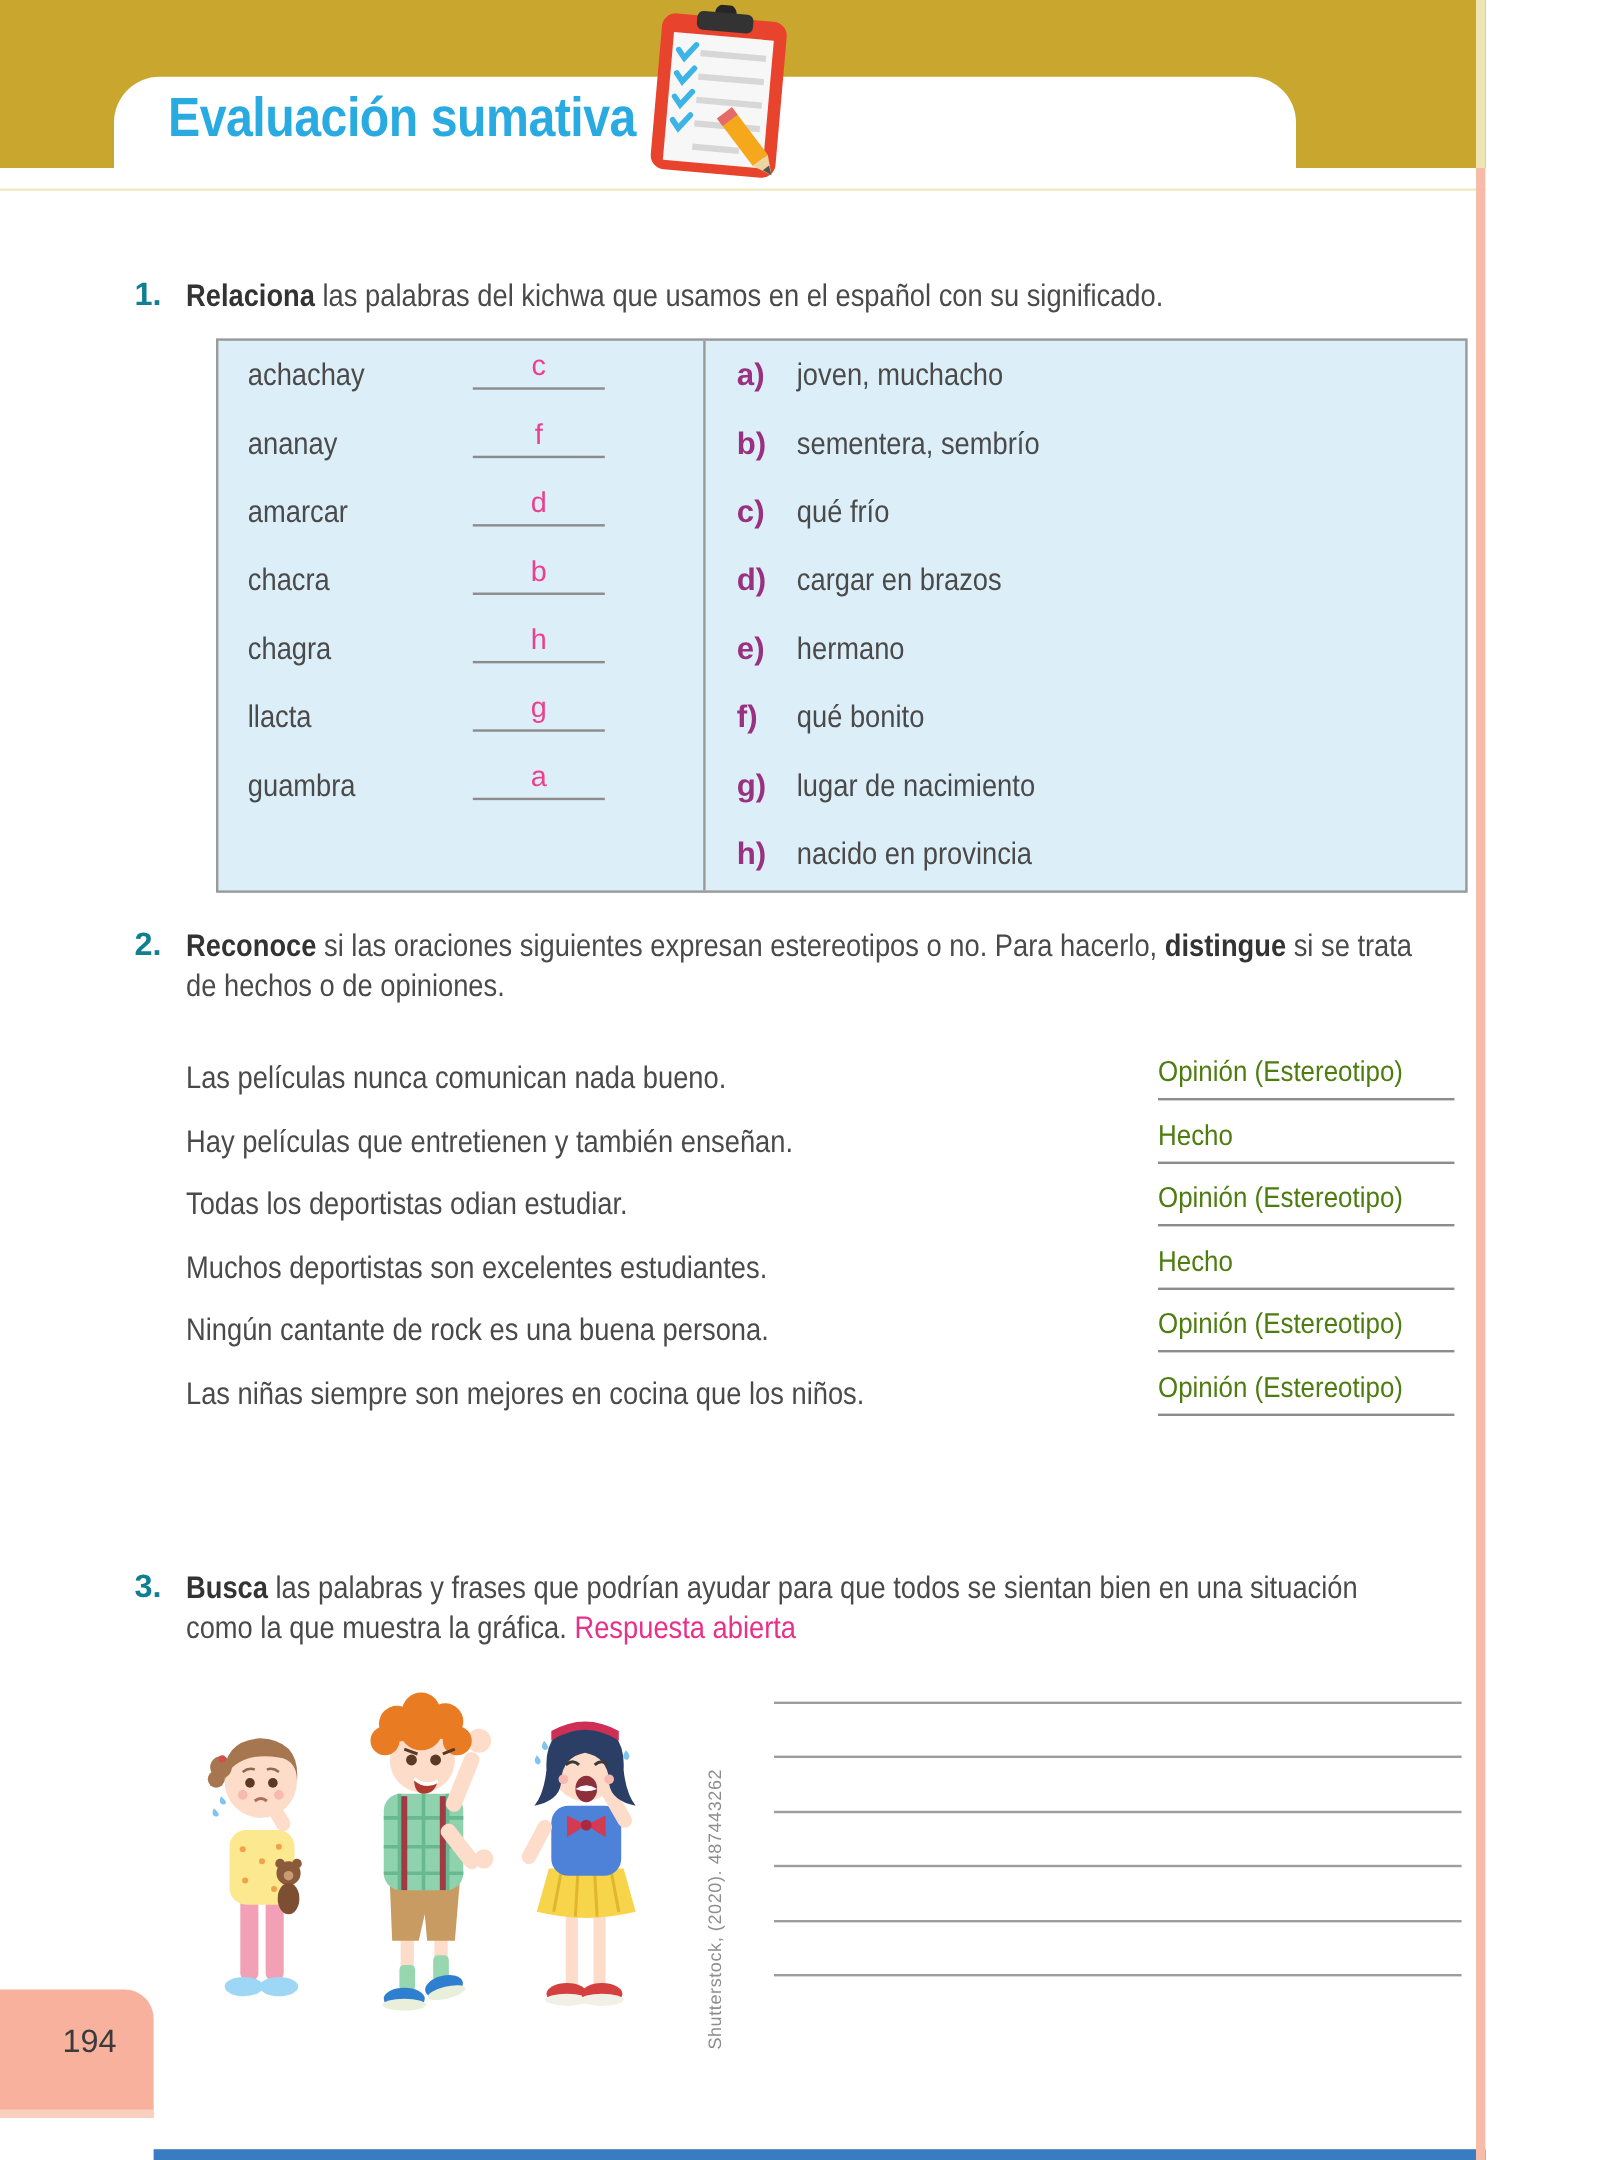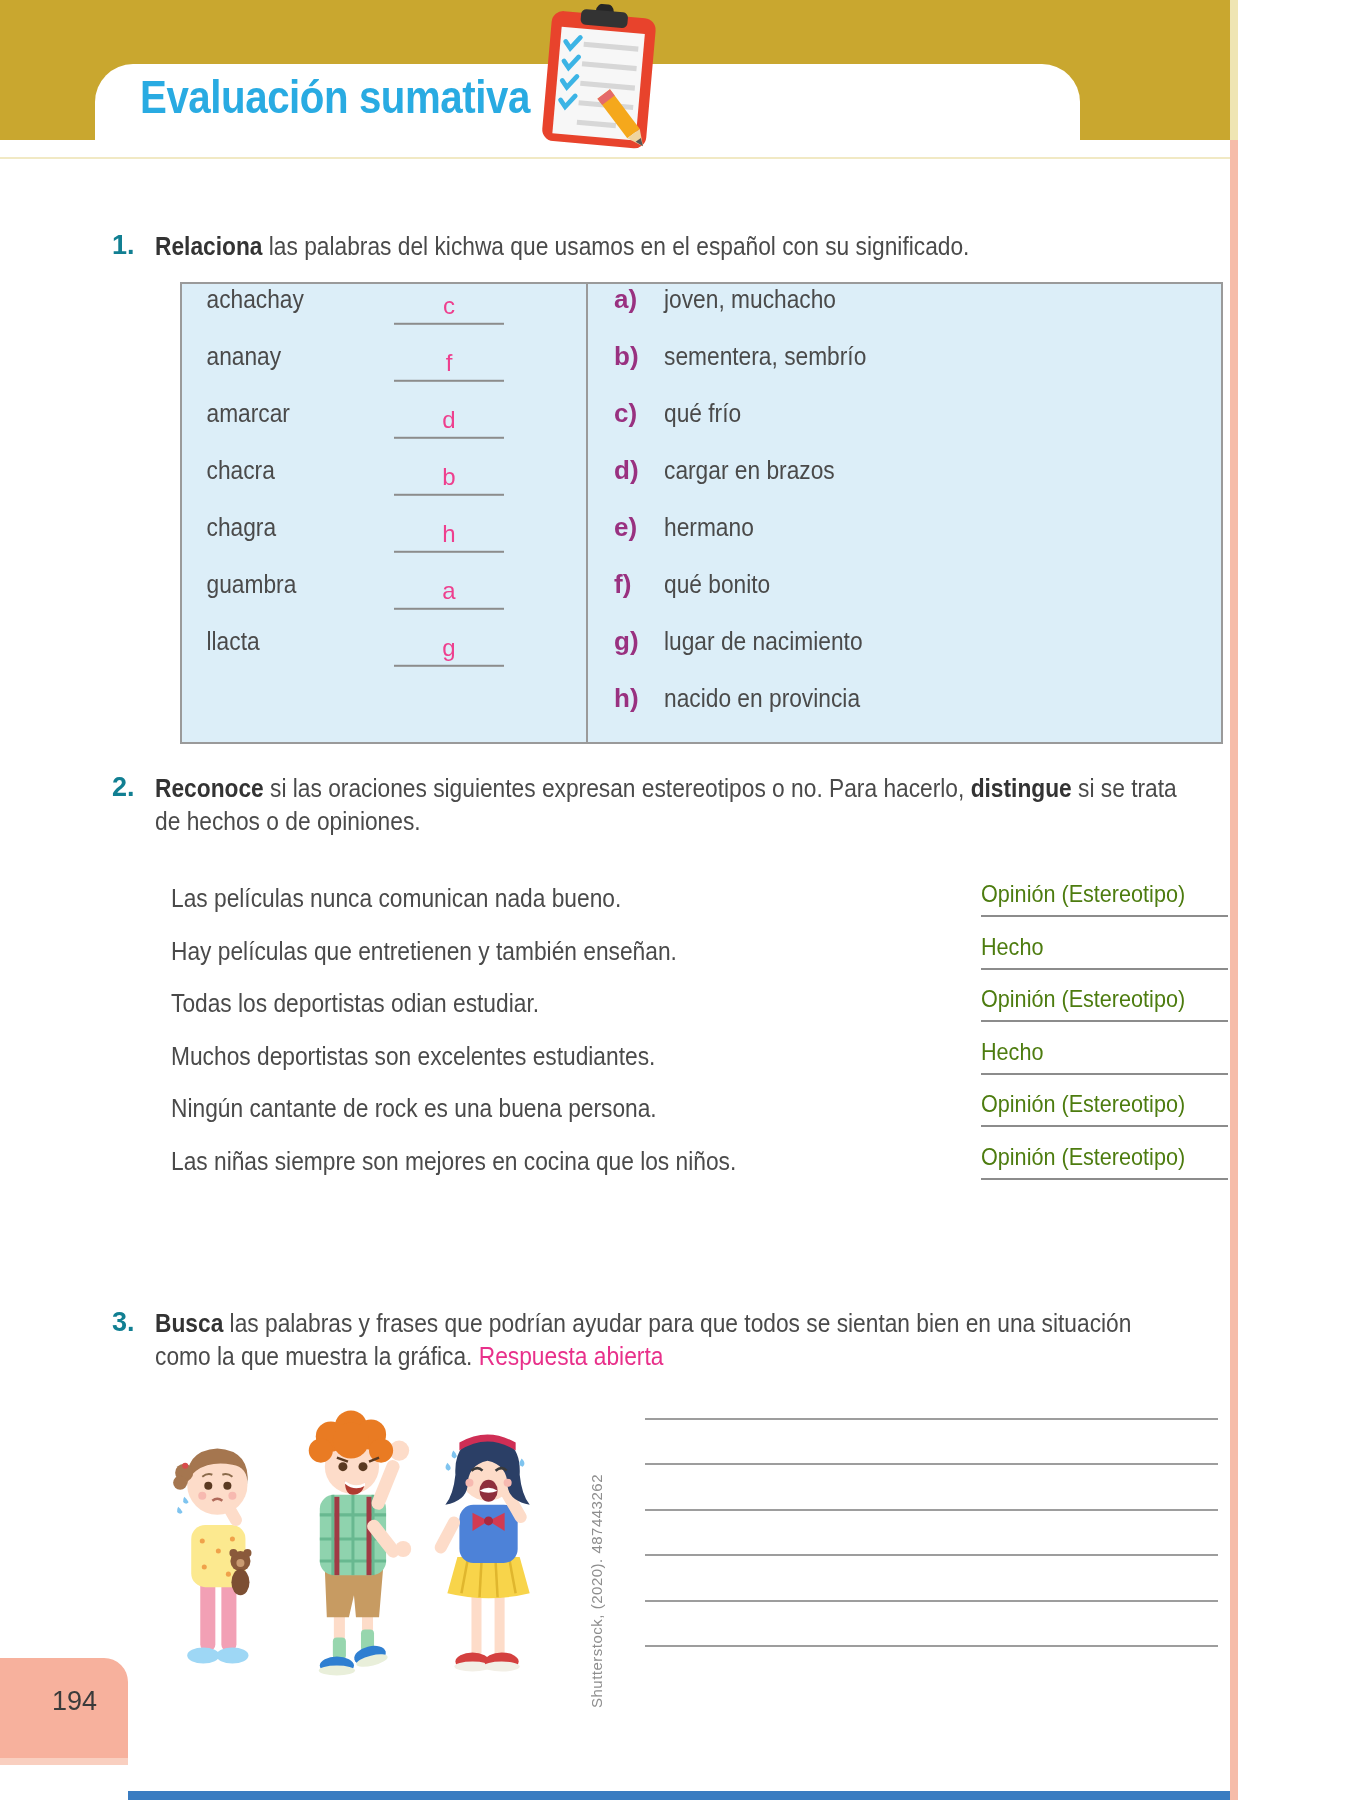--- a/index.html
+++ b/index.html
@@ -19,29 +19,29 @@
   .para{position:absolute;font-size:26px;line-height:33px;color:#4a4a4a;}
   .para .ln{white-space:nowrap;}
   b.kw{color:#333333;}
   .pink{color:#e8308a;}
   
   .match-table{position:absolute;left:180px;top:282px;width:1043px;height:462px;background:#dceef8;
                border:2px solid #9a9a9a;box-sizing:border-box;}
   .col-left{position:absolute;left:0;top:0;width:404px;height:100%;}
   .col-div{position:absolute;left:404px;top:0;width:2px;height:100%;background:#9a9a9a;}
   .col-right{position:absolute;left:406px;top:0;width:633px;height:100%;}
-  .trow{position:relative;height:57px;display:flex;align-items:flex-start;}
+  .trow{position:relative;height:57px;display:flex;align-items:center;}
   .kword{padding-left:28px;font-size:26px;color:#4a4a4a;white-space:nowrap;
          transform:scaleX(0.875);transform-origin:left center;}
   .blank{position:absolute;left:212px;top:50%;transform:translateY(-62%);width:110px;text-align:center;
          font-size:24px;color:#ee3f8e;padding-bottom:5px;border-bottom:2px solid #8c8c8c;line-height:1;}
   .mletter{width:50px;padding-left:26px;font-size:26px;font-weight:bold;color:#993180;flex:none;}
   .mtext{font-size:26px;color:#4a4a4a;white-space:nowrap;transform:scaleX(0.875);transform-origin:left center;}
   
-  .items{position:absolute;left:155px;top:880px;width:1070px;margin-left:16px;}
+  .items{position:absolute;left:155px;top:880px;width:1070px;}
   .item{position:relative;height:52.6px;}
   .sentence{position:absolute;left:0;top:3px;font-size:26px;color:#4a4a4a;white-space:nowrap;
             transform:scaleX(0.875);transform-origin:left top;}
   .answer{position:absolute;left:810px;top:0;width:247px;font-size:24px;color:#4d7c0f;
           padding-bottom:7px;border-bottom:2px solid #8c8c8c;line-height:28px;white-space:nowrap;}
   .answer span{display:inline-block;transform:scaleX(0.9);transform-origin:left top;}
   
   .illustration{position:absolute;left:140px;top:1388px;width:452px;height:312px;}
   .credit{position:absolute;left:588px;top:1408px;height:300px;writing-mode:vertical-rl;
           transform:rotate(180deg);font-size:15px;color:#8e8e8e;letter-spacing:0.5px;white-space:nowrap;}
@@ -114,26 +114,26 @@
         </div>
       <div class="trow">
           <span class="kword">chacra</span>
           <span class="blank">b</span>
         </div>
       <div class="trow">
           <span class="kword">chagra</span>
           <span class="blank">h</span>
         </div>
       <div class="trow">
+          <span class="kword">llacta</span>
+          <span class="blank">g</span>
+        </div>
+      <div class="trow">
           <span class="kword">guambra</span>
           <span class="blank">a</span>
-        </div>
-      <div class="trow">
-          <span class="kword">llacta</span>
-          <span class="blank">g</span>
         </div>
     </div>
     <div class="col-div"></div>
     <div class="col-right">
       <div class="trow">
           <span class="mletter">a)</span>
           <span class="mtext">joven, muchacho</span>
         </div>
       <div class="trow">
           <span class="mletter">b)</span>

